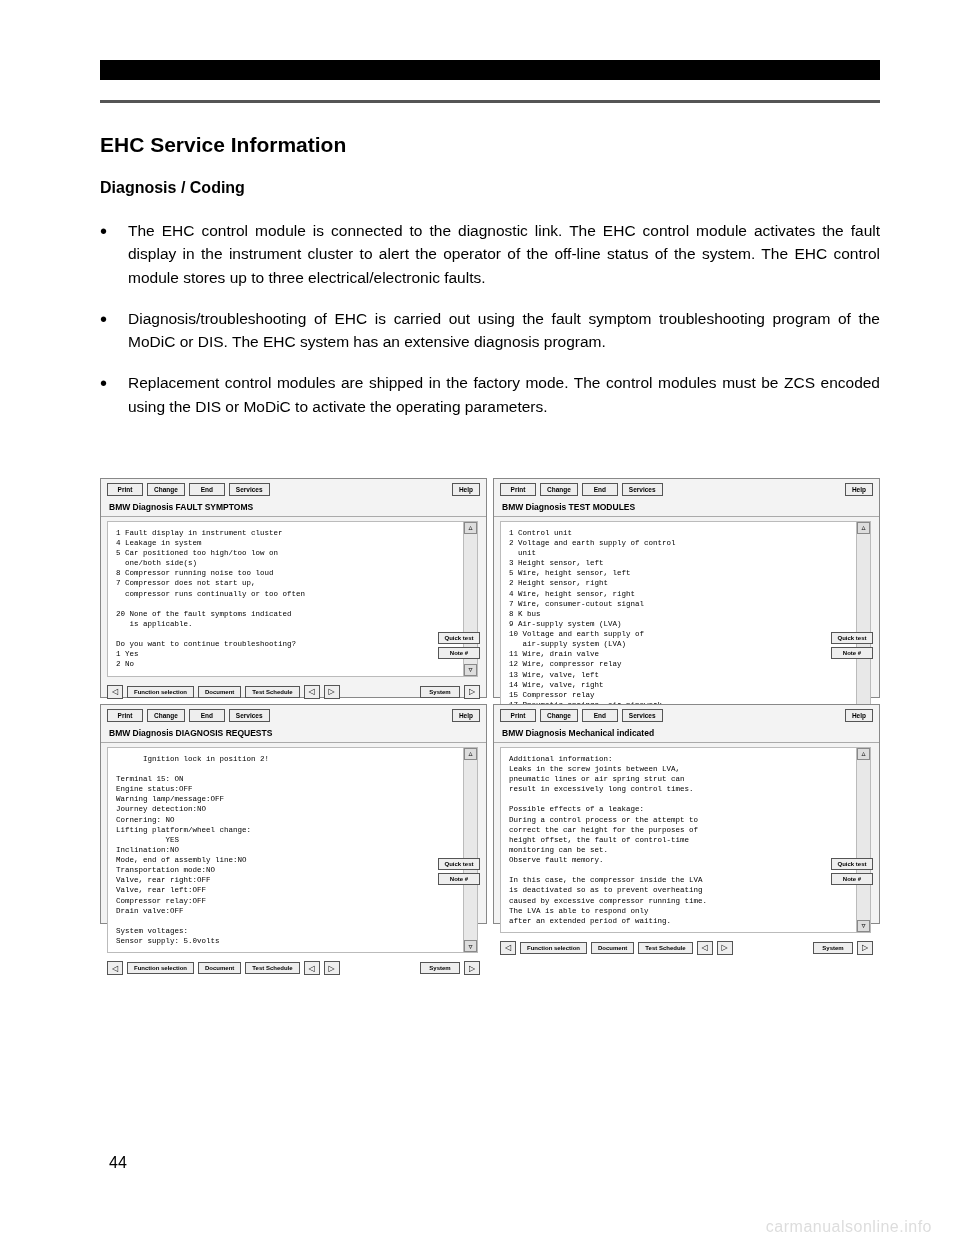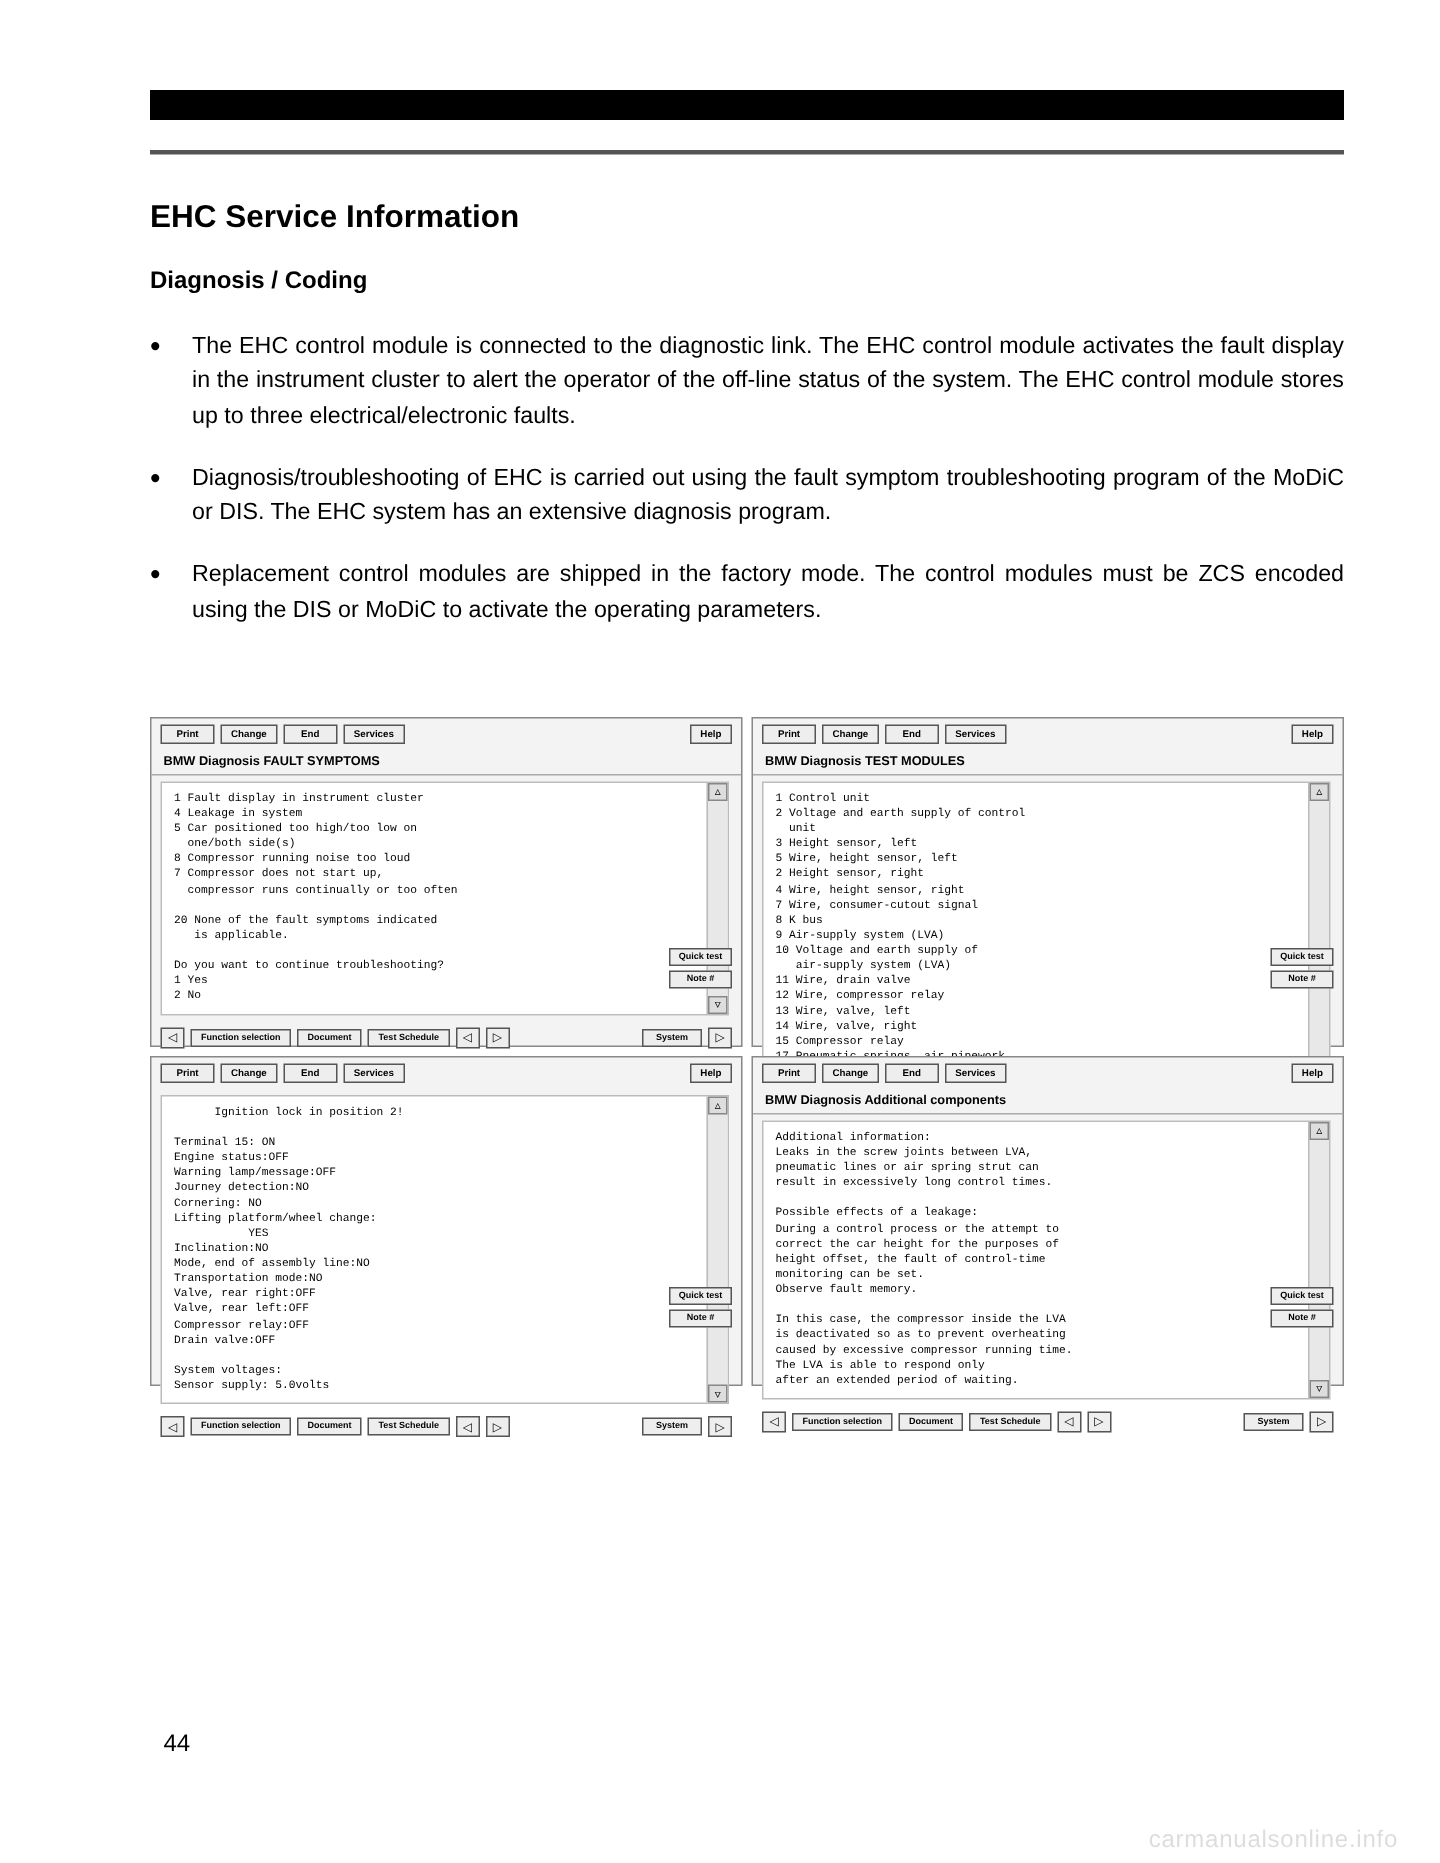--- a/index.html
+++ b/index.html
@@ -5,21 +5,21 @@
   * { box-sizing: border-box; margin: 0; padding: 0; }
   body {
     width: 960px;
     height: 1242px;
     background: #fff;
     font-family: Arial, Helvetica, sans-serif;
     color: #000;
     position: relative;
   }
   .page {
-    padding: 60px 64px 50px 100px;
+    padding: 60px 80px 50px 100px;
   }
   .top-bar {
     height: 20px;
     background: #000;
     margin-bottom: 20px;
   }
   .divider {
     height: 3px;
     background: #555;
     margin-bottom: 30px;
@@ -305,20 +305,21 @@
     </div>
 
     <div class="dis">
       <div class="dis-top">
         <div class="dis-btn">Print</div>
         <div class="dis-btn">Change</div>
         <div class="dis-btn">End</div>
         <div class="dis-btn">Services</div>
         <div class="dis-btn dis-btn-help">Help</div>
       </div>
+      <div class="dis-title">BMW Diagnosis DIAGNOSIS REQUESTS</div>
       <div class="dis-body">
         <div class="dis-content">      Ignition lock in position 2!
 
 Terminal 15: ON
 Engine status:OFF
 Warning lamp/message:OFF
 Journey detection:NO
 Cornering: NO
 Lifting platform/wheel change:
            YES
@@ -359,21 +360,21 @@
     </div>
 
     <div class="dis">
       <div class="dis-top">
         <div class="dis-btn">Print</div>
         <div class="dis-btn">Change</div>
         <div class="dis-btn">End</div>
         <div class="dis-btn">Services</div>
         <div class="dis-btn dis-btn-help">Help</div>
       </div>
-      <div class="dis-title">BMW Diagnosis Additional components</div>
+      <div class="dis-title">BMW Diagnosis Mechanical indicated</div>
       <div class="dis-body">
         <div class="dis-content">Additional information:
 Leaks in the screw joints between LVA,
 pneumatic lines or air spring strut can
 result in excessively long control times.
 
 Possible effects of a leakage:
 During a control process or the attempt to
 correct the car height for the purposes of
 height offset, the fault of control-time

